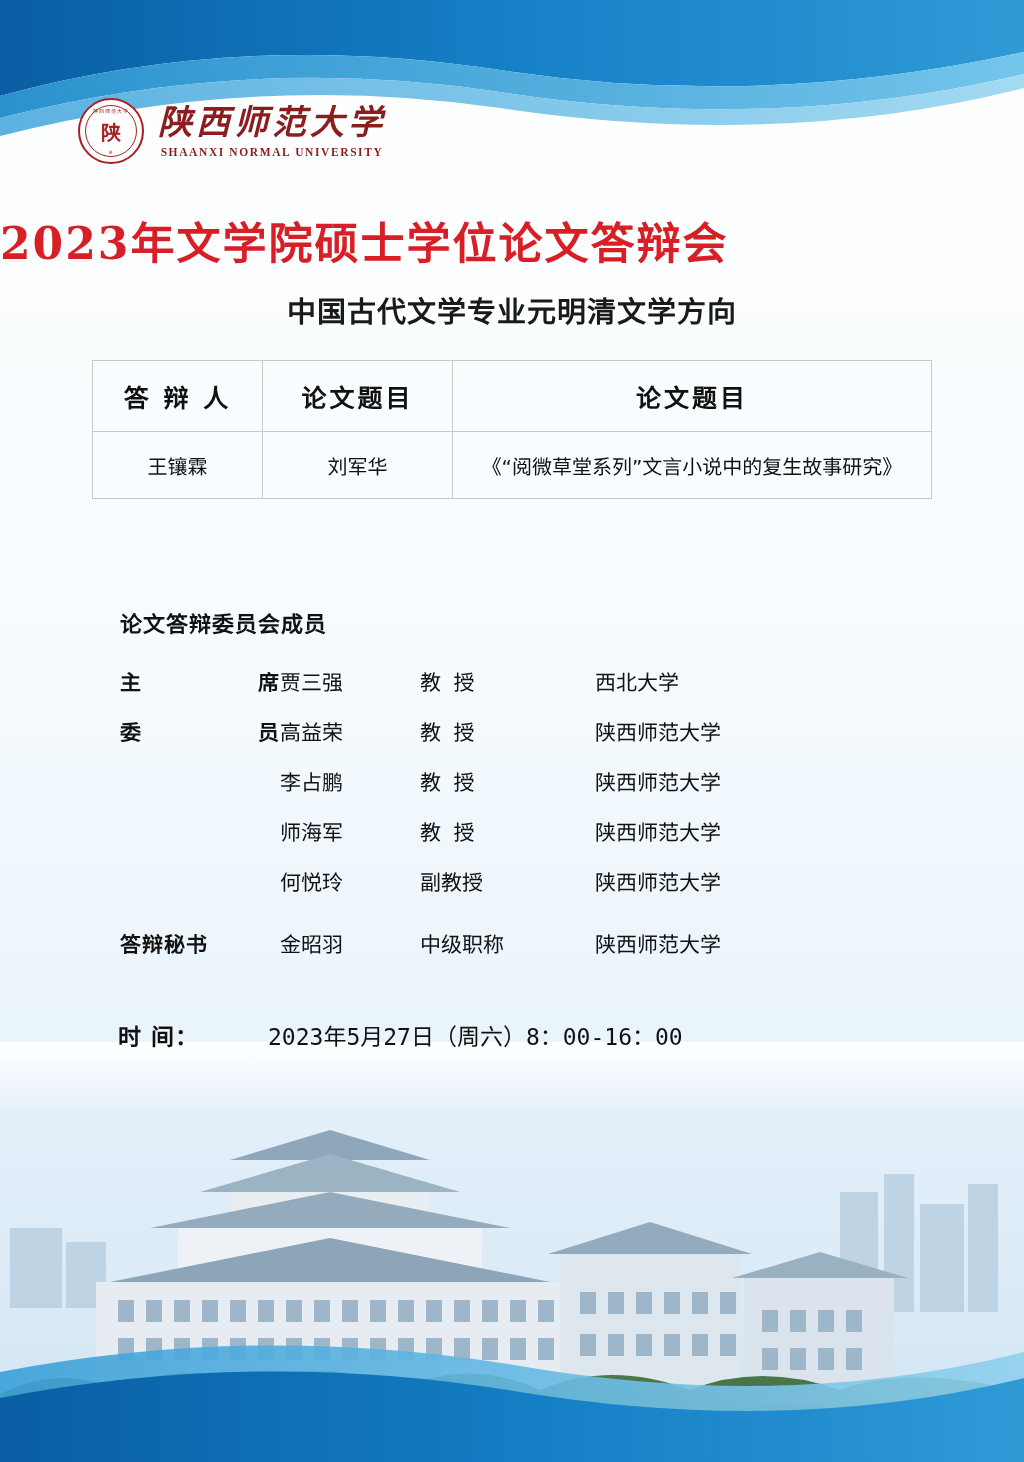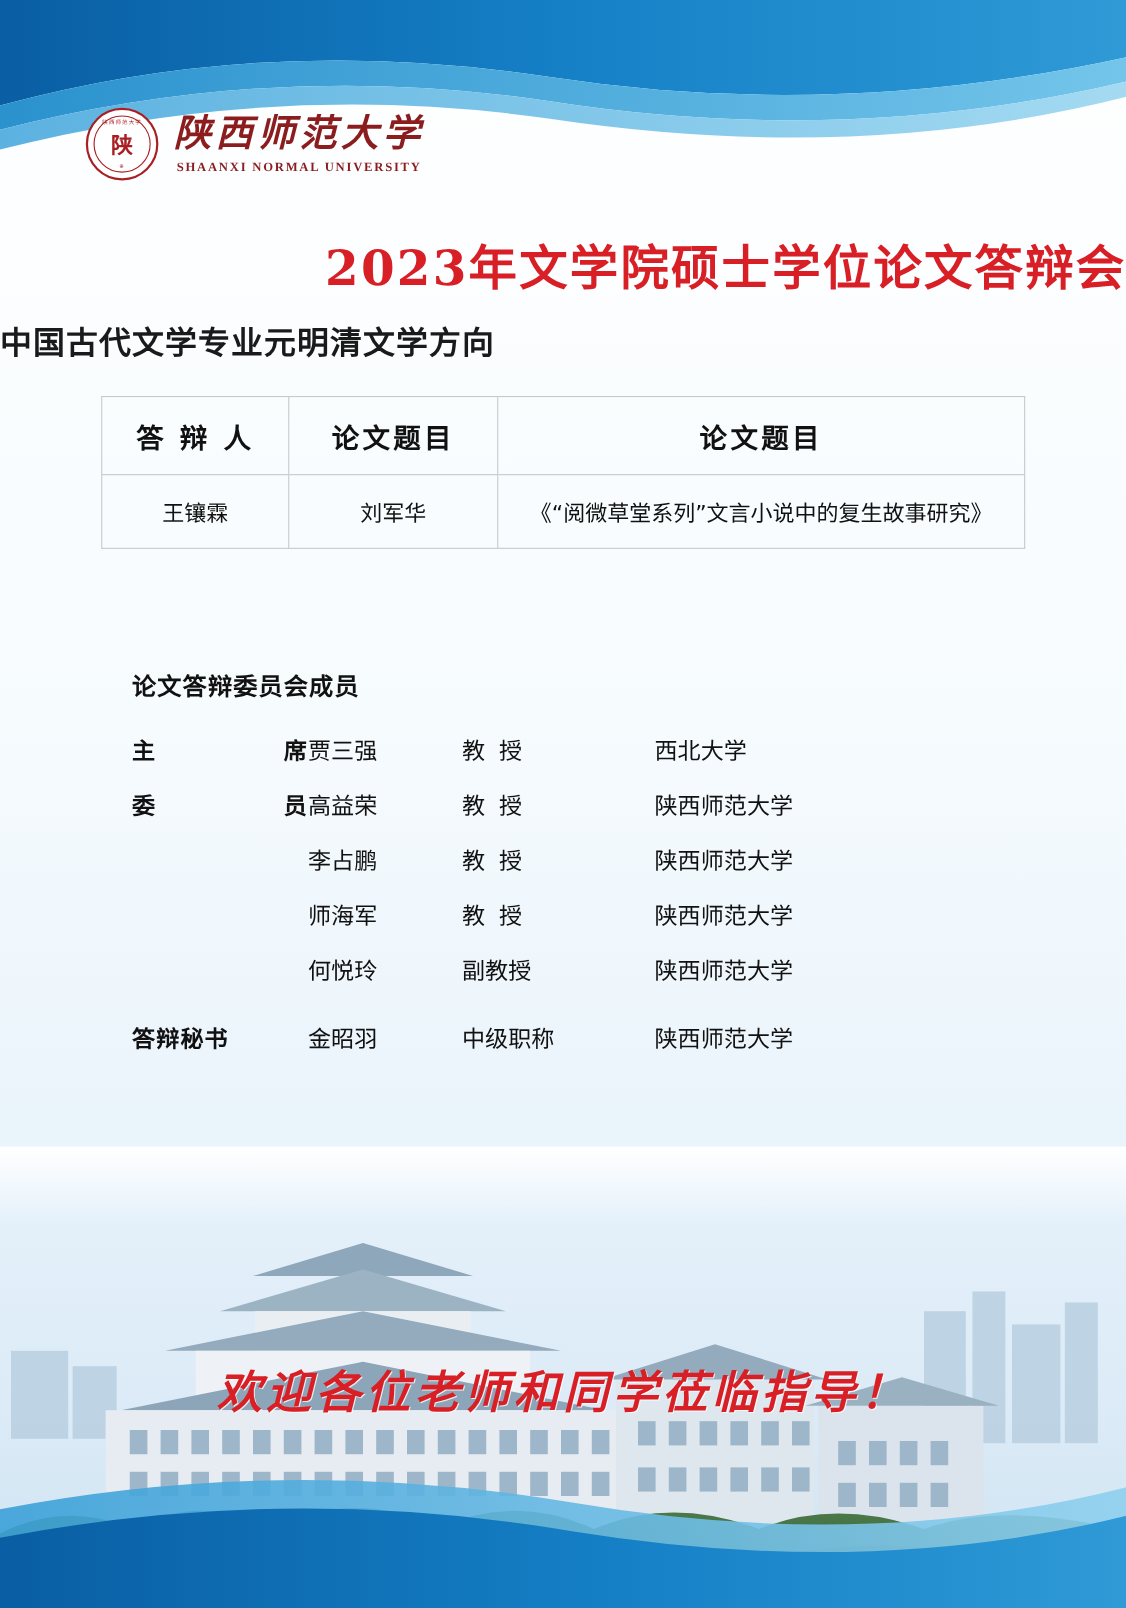--- a/index.html
+++ b/index.html
@@ -118,32 +118,32 @@
     letter-spacing: 1.6px;
     margin-top: 4px;
     text-align: center;
   }
 
   
   .main-title {
     position: absolute;
     top: 208px;
     left: 0; right: 0;
-    text-align: right;
+    text-align: left;
     font-family: "DejaVu Serif", serif;
     font-size: 44px;
     font-weight: bold;
     color: #d81f26;
     letter-spacing: 2px;
   }
   .sub-title {
     position: absolute;
     top: 288px;
     left: 0; right: 0;
-    text-align: left;
+    text-align: center;
     font-family: "DejaVu Serif", serif;
     font-size: 29px;
     font-weight: bold;
     color: #1a1a1a;
     letter-spacing: 1px;
   }
 
   
   .table-wrap {
     position: absolute;
@@ -519,17 +519,20 @@
 
     <div class="crow" style="margin-top:12px;">
       <span class="role single">答辩秘书</span>
       <span class="name">金昭羽</span>
       <span class="rank">中级职称</span>
       <span class="org">陕西师范大学</span>
     </div>
   </div>
 
   <div class="meta">
-  </div>
-
-  <div class="welcome">欢迎各位老师和同学莅临指导！</div>
+    <div class="mrow">
+      <span class="mlabel">时 间：</span>
+      <span class="mvalue">2023年5月27日（周六）8：00-16：00</span>
+    </div>
+  </div>
+
 
 </div>
 
 </body></html>

